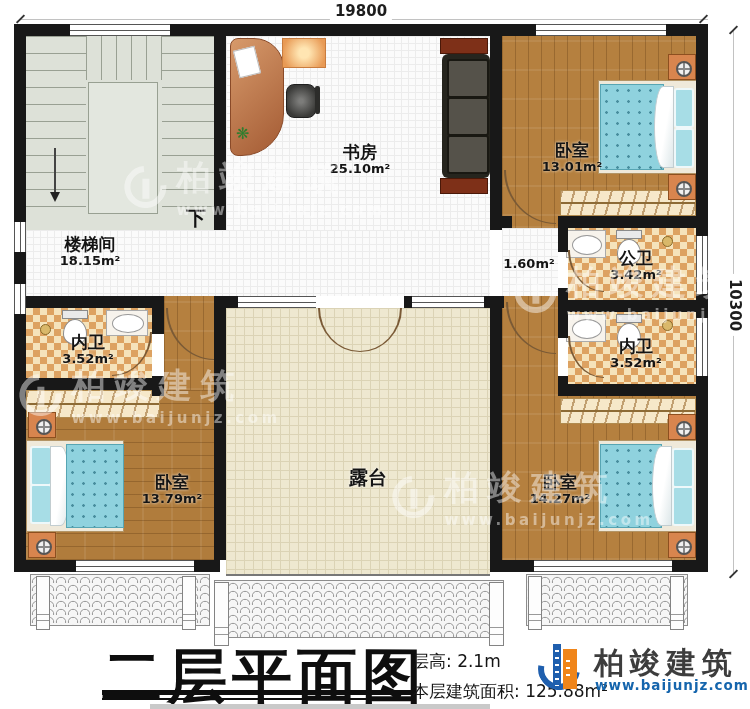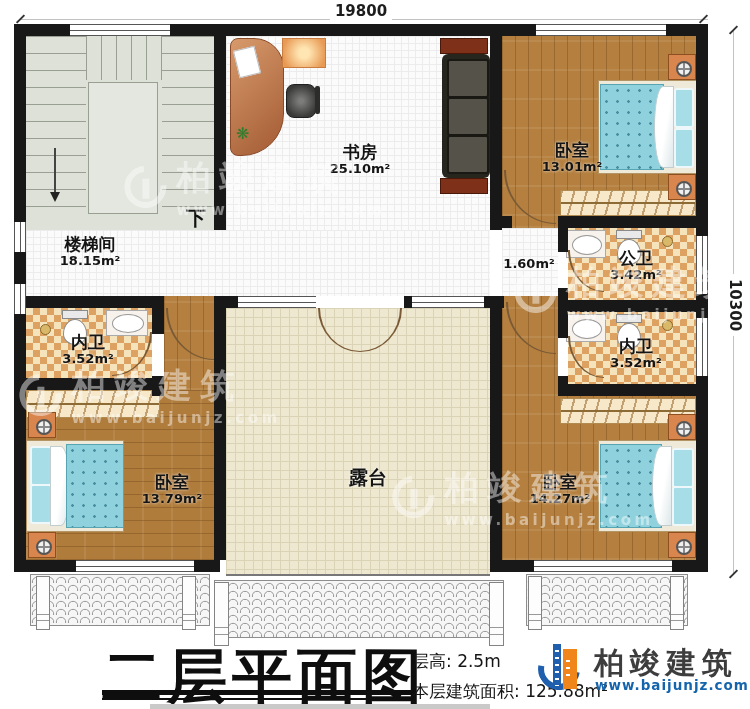--- a/index.html
+++ b/index.html
@@ -326,21 +326,21 @@
   <div class="tick" style="left:728px;top:29px"></div>
   <div class="tick" style="left:728px;top:573px"></div>
   <div class="dim-text-v" style="left:726px;top:305px">10300</div>
 
   <div class="tb-title" style="left:102px;top:646px">二层平面图</div>
   <div class="tb-underline1" style="left:102px;top:690px;width:312px;height:5px"></div>
   <div class="tb-underline1" style="left:102px;top:698px;width:312px;height:2px"></div>
   <div class="tb-graybar" style="left:150px;top:704px;width:340px;height:5px"></div>
   <div class="tb-info" style="left:412px;top:650px">
     <span>层高:</span>
-    <span>2.5m</span>
+    <span>2.1m</span>
   </div>
   <div class="tb-info" style="left:412px;top:680px">
     <span>本层建筑面积:</span>
     <span>125.88m²</span>
   </div>
   <div class="logo-icon" style="left:538px;top:640px">
     <div class="li-swoosh"></div>
     <div class="li-bar-blue"></div>
     <div class="li-bar-orange"></div>
   </div>

